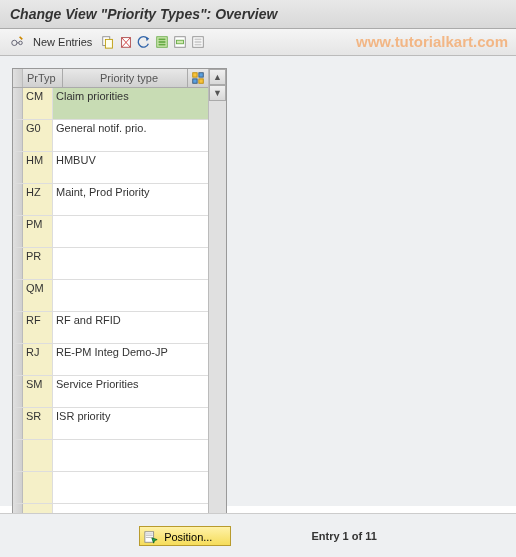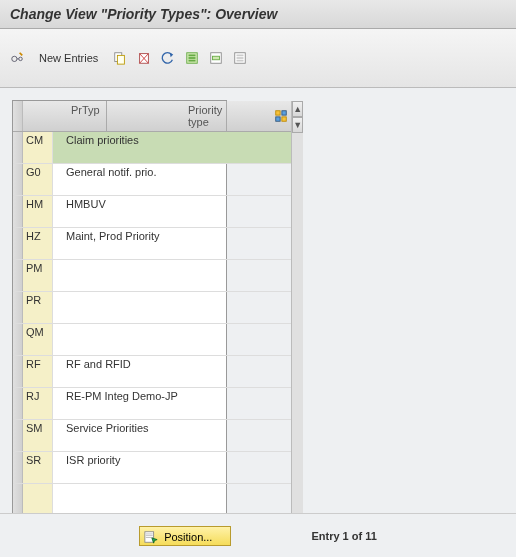--- a/index.html
+++ b/index.html
@@ -18,25 +18,24 @@
       border-bottom: 1px solid #aaa;
     }
     .header-title {
       font-size: 14px;
       font-weight: bold;
       font-style: italic;
       color: #333;
     }
     .toolbar {
       background: linear-gradient(to bottom, #f5f5f5, #e5e5e5);
-      padding: 20px 8px;
+      padding: 4px 8px;
       border-bottom: 1px solid #bbb;
       display: flex;
       align-items: center;
-      gap: 6px;
       position: relative;
     }
     .toolbar-icon-btn {
       width: 18px;
       height: 18px;
       display: flex;
       align-items: center;
       justify-content: center;
       cursor: pointer;
       border: 1px solid transparent;
@@ -68,21 +67,20 @@
       border: 1px solid #999;
       width: 215px;
       position: relative;
       display: flex;
     }
     .table-main { flex: 1; }
     .table-header {
       display: flex;
       background: linear-gradient(to bottom, #e8e8e8, #d0d0d0);
       border-bottom: 1px solid #aaa;
-      gap: 44px;
     }
     .th {
       padding: 3px 4px;
       border-right: 1px solid #aaa;
       color: #555;
       font-size: 11px;
     }
     .th-code { width: 40px; }
     .th-name { flex: 1; margin-left: 33px; }
     .th-config {
@@ -101,21 +99,21 @@
     }
     .td-code {
       width: 30px;
       padding: 2px 3px;
       border-right: 1px solid #ddd;
       background: #f5f0c8;
       color: #333;
     }
     .td-name {
       flex: 1;
-      padding: 2px 13px;
+      padding: 2px 3px;
       color: #333;
     }
     .row-selected .td-name { background: #c8dcb4; }
     .vscroll {
       width: 18px;
       background: #e8e8e8;
       border-left: 1px solid #bbb;
       display: flex;
       flex-direction: column;
     }
@@ -219,20 +217,21 @@
       </svg>
   </div>
   <div class="toolbar-icon-btn">
     <svg class="icon-svg" viewBox="0 0 16 16">
         <rect x="2" y="2" width="12" height="12" fill="#fff" stroke="#888"></rect>
         <rect x="4" y="4" width="8" height="2" fill="#ccc"></rect>
         <rect x="4" y="7" width="8" height="2" fill="#ccc"></rect>
         <rect x="4" y="10" width="8" height="2" fill="#ccc"></rect>
       </svg>
   </div>
+  <div class="watermark">www.tutorialkart.com</div>
 </div>
 
 <div class="content">
   <div class="table-wrap">
     <div class="table-main">
       <div class="table-header">
         <div class="td-handle"></div>
         <div class="th th-code">PrTyp</div>
         <div class="th th-name">Priority type</div>
         <div class="th-config">

